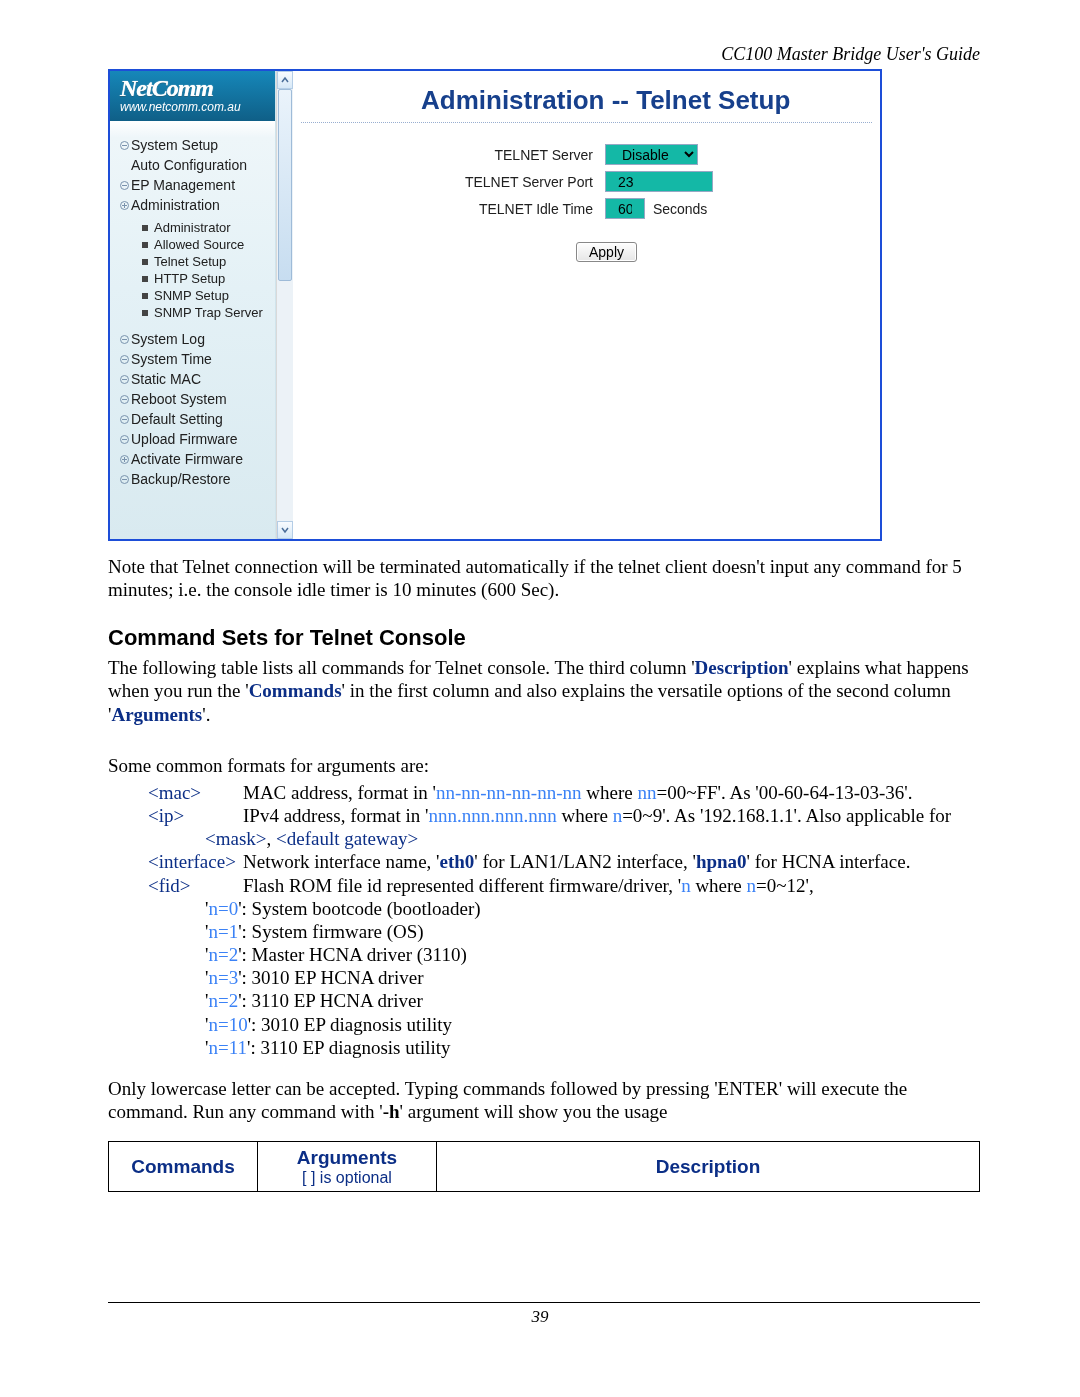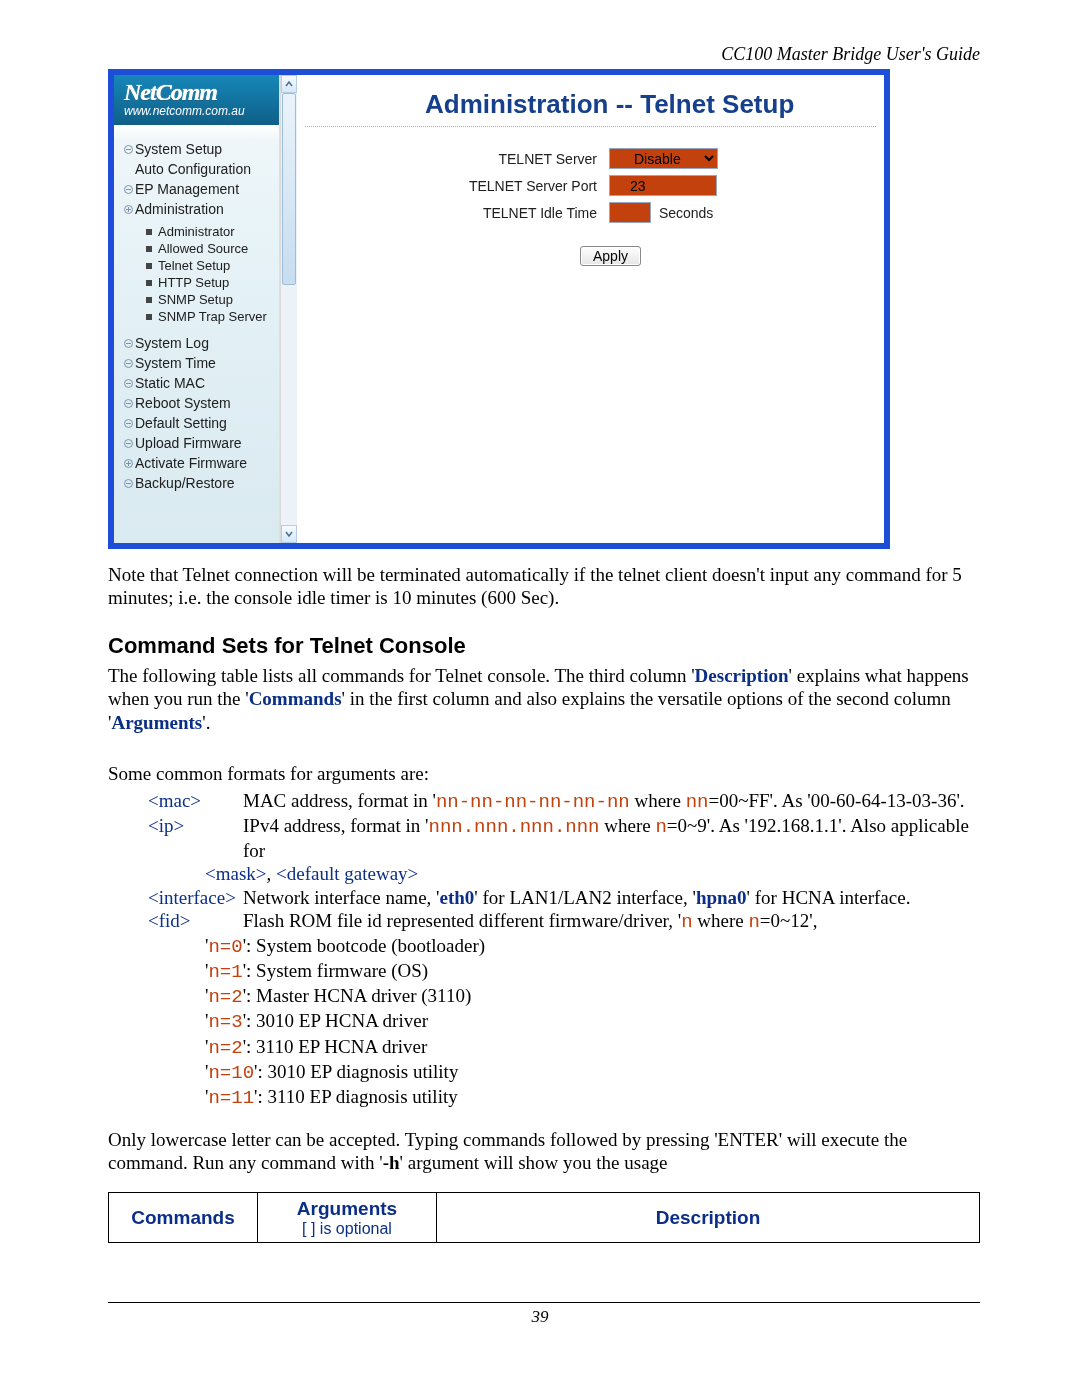--- a/index.html
+++ b/index.html
@@ -17,21 +17,21 @@
     padding: 44px 100px 0 108px;
   }
   .doc-header {
     text-align: right;
     font-style: italic;
     font-size: 18px;
     margin-bottom: 4px;
   }
   
   .app-shot {
-    border: 6px solid #1d4ed8;
+    border: 2px solid #1d4ed8;
     width: 770px;
     height: 468px;
     font-family: Tahoma, Verdana, Arial, sans-serif;
     font-size: 14px;
     color: #202020;
     display: flex;
     background: #fff;
     margin-bottom: 14px;
   }
   .sidebar {
@@ -141,23 +141,23 @@
     text-align: right;
     font-family: Tahoma, Arial, sans-serif;
     font-size: 14px;
     padding-right: 12px;
   }
   .form-field select,
   .form-field input[type=text] {
     font-family: Arial, sans-serif;
     font-size: 14px;
     border: 1px solid #96a8c4;
-    background: #c2410c;
+    background: #14b8a6;
     box-sizing: border-box;
-    padding: 1px 20px;
+    padding: 1px 12px;
   }
   .form-field select { height:21px; }
   .form-field input[type=text].port { width:108px; height:21px; }
   .form-field input[type=text].idle { width:40px; height:21px; }
   .sec-label { font-family: Tahoma, Arial, sans-serif; font-size:14px; margin-left:4px; }
   .apply-row { text-align:center; padding: 20px 0 0 40px; }
   .apply-row input[type=button] {
     font-family: Arial, sans-serif;
     font-size: 14px;
     padding: 1px 12px;
@@ -171,21 +171,21 @@
   .body-text { font-size: 19px; line-height: 1.22; }
   .body-text p { margin: 4px 0; }
   h2.sec {
     font-family: Arial, Helvetica, sans-serif;
     font-weight: 700;
     font-size: 22px;
     margin: 24px 0 2px 0;
   }
   .kw-blue { color: #0b2e86; font-weight:700; }
   .arg-label { color:#0b2e86; font-weight:400; display:inline-block; }
-  .mono { font-family: Liberation Mono, monospace; color:#c2410c; }
+  .mono { font-family: Liberation Serif, serif; color:#3b82f6; }
 
   .arg-block { padding-left: 40px; }
   .arg-line { display:flex; }
   .arg-line .lbl { width: 95px; flex:none; }
   .arg-line .txt { flex:1; }
   .hang .txt { margin-left: 57px; }
 
   
   table.cmd {
     width: 100%;

